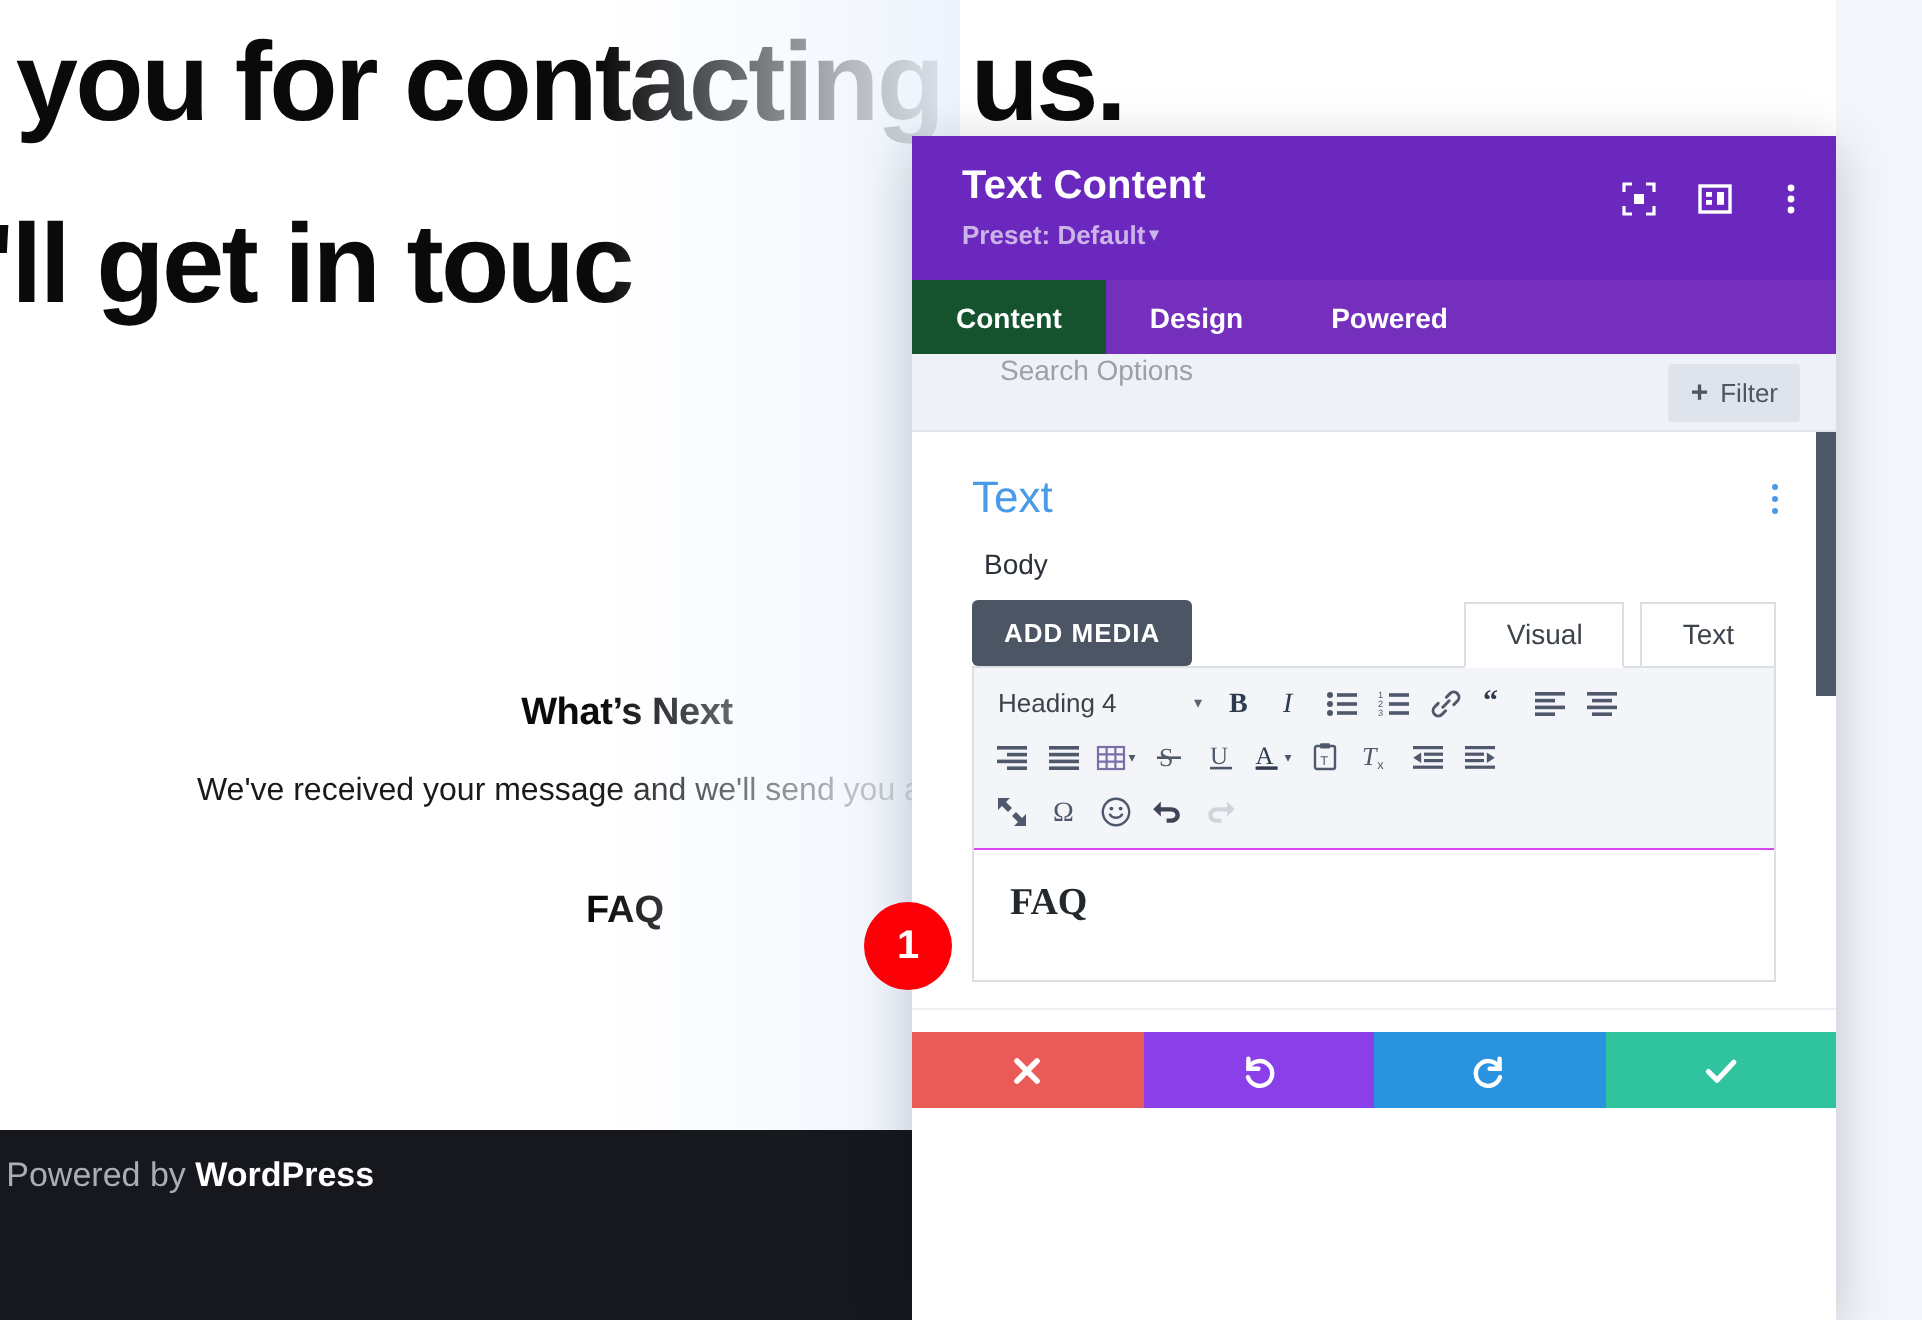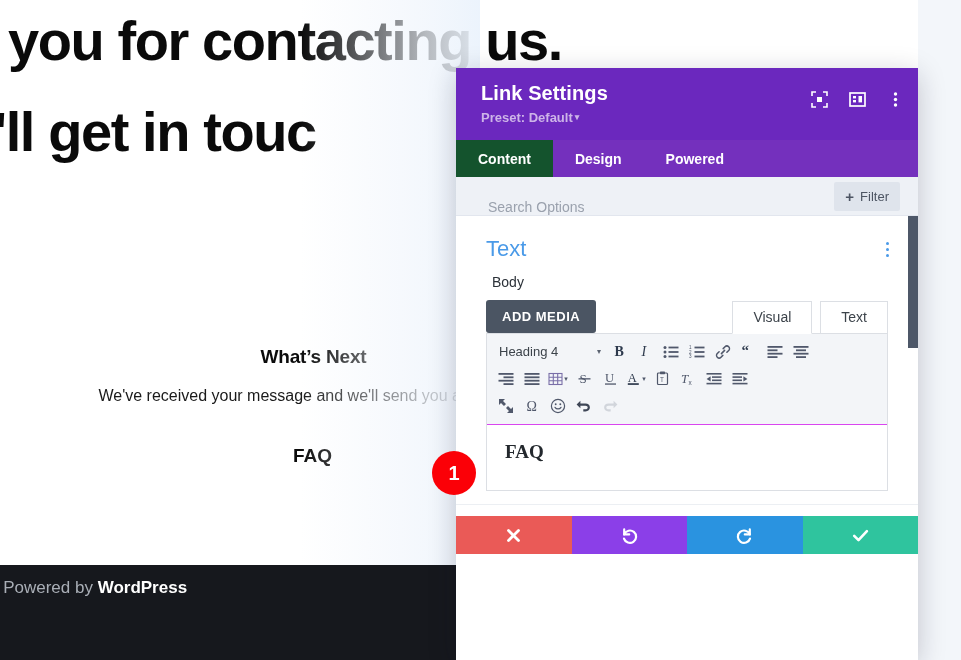--- a/index.html
+++ b/index.html
@@ -77,22 +77,22 @@
   .tabbar { display:flex; height:37px; background:#7430bd; }
   .tab {
     display:flex; align-items:center; justify-content:center;
     font-size:14px; font-weight:700; color:#ffffff; cursor:pointer;
     padding:0 22px; height:37px;
   }
   .tab.active { background:#14532d; }
 
   .searchbar {
     position:relative; height:39px; background:#eef1f6;
-    border-bottom:1px solid #e2e6ee; display:flex; align-items:flex-end;
-    padding-left:32px;
+    border-bottom:1px solid #e2e6ee; display:flex; align-items:flex-start;
+    padding-left:44px;
   }
   .search-input {
     flex:1; border:none; background:transparent; outline:none;
     font-size:14px; color:#9aa1ad; font-family:"Liberation Sans", sans-serif;
   }
   .search-input::placeholder { color:#9aa1ad; }
   .filter-btn {
     position:absolute; right:18px; top:5px; height:29px;
     background:#dfe4ec; border:none; border-radius:2px;
     font-size:13px; color:#4d5563; padding:0 11px; cursor:pointer;
@@ -215,21 +215,21 @@
     <div class="footer-text"><span>| Powered by </span><b>WordPress</b></div>
 
     <div class="page-fade"></div>
   </div>
 
   <div class="right-gutter"></div>
 
   <div class="modal">
 
     <div class="modal-header">
-      <div class="modal-title">Link Settings</div>
+      <div class="modal-title">Text Content</div>
       <div class="modal-preset"><span>Preset: Default</span><span class="caret">▾</span></div>
 
       <div class="header-icons">
         <div class="hicon">
           <svg width="17" height="17" viewBox="0 0 17 17">
               <g fill="none" stroke="#fff" stroke-width="1.6">
                 <path d="M1 5V1h4"></path>
                 <path d="M12 1h4v4"></path>
                 <path d="M16 12v4h-4"></path>
                 <path d="M5 16H1v-4"></path>

